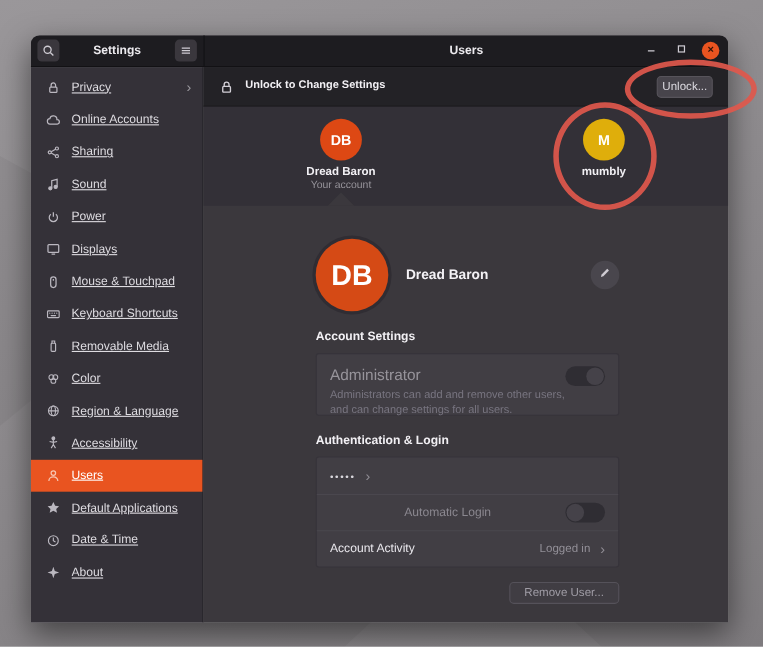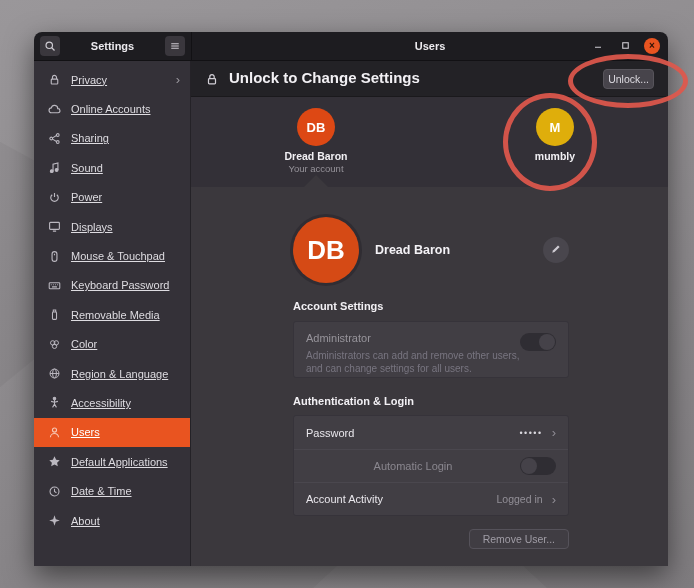--- a/index.html
+++ b/index.html
@@ -6,21 +6,21 @@
   body{width:694px;height:588px;font-family:"Liberation Sans","DejaVu Sans",sans-serif;-webkit-font-smoothing:antialiased;}
   .stage{position:relative;width:694px;height:588px;overflow:hidden;
     background:linear-gradient(160deg,#9a979a 0%,#8e8b8e 45%,#7f7c7f 100%);}
   .wp-shape1{position:absolute;left:300px;top:480px;width:260px;height:120px;background:rgba(255,255,255,.05);
     clip-path:polygon(0 100%,50% 0,100% 100%);}
   .wp-shape2{position:absolute;left:-40px;top:120px;width:220px;height:300px;background:rgba(0,0,0,.04);
     clip-path:polygon(0 0,100% 40%,0 100%);}
 
   
   .window{position:absolute;left:28px;top:32px;width:634px;height:534px;border-radius:8px 8px 0 0;
-    overflow:hidden;box-shadow:0 10px 28px rgba(0,0,0,.5);display:flex;flex-direction:column;margin-left:6px;}
+    overflow:hidden;box-shadow:0 10px 28px rgba(0,0,0,.5);display:flex;flex-direction:column;}
   .headerbar{height:28px;display:flex;flex:0 0 28px;background:#1d1c20;border-bottom:1px solid #121114;}
   .hb-side{width:157px;flex:0 0 157px;display:flex;align-items:center;border-right:1px solid #121114;}
   .hb-btn{width:20px;height:20px;border-radius:4px;background:#3a373d;display:flex;align-items:center;justify-content:center;}
   .hb-btn svg{display:block;}
   .hb-title{flex:1;text-align:center;font-size:11px;font-weight:bold;color:#eceaee;}
   .hb-main{flex:1;position:relative;display:flex;align-items:center;}
   .hb-main .hb-title{position:absolute;left:0;right:0;}
   .win-controls{position:absolute;right:8px;display:flex;align-items:center;gap:11px;}
   .wc{width:16px;height:16px;display:flex;align-items:center;justify-content:center;}
   .wc-close{border-radius:50%;background:#e95420;color:#2e1307;font-size:10px;font-weight:bold;line-height:1;}
@@ -36,21 +36,21 @@
   .sb-ic svg{display:block;}
   .sb-label{flex:1;white-space:nowrap;overflow:hidden;text-decoration:underline;}
   .sb-chev{color:#9a979e;font-size:13px;}
   .sb-item.selected{background:#e95420;color:#ffffff;}
 
   
   .main{flex:1;display:flex;flex-direction:column;background:#3b383d;min-width:0;}
   .banner{height:35px;flex:0 0 35px;background:#232226;display:flex;align-items:center;border-bottom:1px solid #1a191c;}
   .banner-ic{margin:0 10px 0 14px;display:flex;}
   .banner-text{line-height:1.25;}
-  .banner-title{font-size:15px;font-weight:bold;color:#f2f0f4;}
+  .banner-title{font-size:10px;font-weight:bold;color:#f2f0f4;}
   .banner-sub{font-size:10px;color:#aeabb3;}
   .unlock-btn{margin-left:auto;margin-right:14px;background:#47444b;border:1px solid #57545b;border-radius:4px;
     padding:3px 4px;font-size:10.5px;color:#dcdae0;cursor:pointer;}
 
   .picker{height:90px;flex:0 0 90px;background:#333037;position:relative;}
   .caret{position:absolute;left:113px;bottom:0;width:0;height:0;
     border-left:12px solid transparent;border-right:12px solid transparent;border-bottom:12px solid #3b383d;}
   .chip{position:absolute;top:11px;width:84px;text-align:center;cursor:pointer;}
   .chip-db{left:83px;}
   .chip-m{left:322px;}
@@ -65,21 +65,21 @@
   .col{position:absolute;left:102px;top:0;width:276px;}
   .profile-row{margin-top:30px;display:flex;align-items:center;}
   .big-avatar{width:66px;height:66px;border-radius:50%;background:#d54a15;box-shadow:0 0 0 3px #302d33;
     display:flex;align-items:center;justify-content:center;color:#fff;font-weight:bold;font-size:26px;flex:0 0 66px;}
   .profile-name{margin-left:16px;font-size:12.5px;font-weight:bold;color:#f4f2f6;flex:1;}
   .edit-btn{width:26px;height:26px;border-radius:50%;background:#49464d;display:flex;align-items:center;justify-content:center;cursor:pointer;flex:0 0 26px;}
 
   .sec-head{margin-top:17px;font-size:11px;font-weight:bold;color:#f2f0f4;}
   .card{margin-top:9px;background:#413e44;border:1px solid #36333a;border-radius:3px;box-sizing:border-box;}
   .card-admin{height:57px;position:relative;padding:10px 12px;}
-  .admin-label{font-size:11px;color:#97949b;}
+  .admin-label{font-size:14px;color:#97949b;}
   .admin-desc{margin-top:5px;font-size:10px;line-height:13px;color:#787580;width:215px;}
   .toggle{width:36px;height:18px;border-radius:10px;position:relative;flex:0 0 36px;}
   .toggle .knob{width:16px;height:16px;border-radius:50%;position:absolute;top:1px;}
   .tg-dim{background:#2f2d33;}
   .tg-dim .knob{background:#454249;}
   .tg-on .knob{right:1px;}
   .tg-off .knob{left:1px;}
   .admin-toggle{position:absolute;right:12px;top:11px;}
 
   .card-auth{margin-top:8px;}
@@ -216,21 +216,21 @@
             </span>
           <span class="sb-label">Mouse &amp; Touchpad</span>
         </div>
         <div class="sb-item">
           <span class="sb-ic">
               <svg width="13" height="13" viewBox="0 0 16 16" fill="none" stroke="#bbb8c0" stroke-width="1.3" stroke-linecap="round">
                 <rect x="1.5" y="4.5" width="13" height="7.5" rx="1"></rect>
                 <path d="M4 7h.01M6.6 7h.01M9.2 7h.01M11.8 7h.01M5.5 9.7h5"></path>
               </svg>
             </span>
-          <span class="sb-label">Keyboard Password</span>
+          <span class="sb-label">Keyboard Shortcuts</span>
         </div>
         <div class="sb-item">
           <span class="sb-ic">
               <svg width="13" height="13" viewBox="0 0 16 16" fill="none" stroke="#bbb8c0" stroke-width="1.3">
                 <rect x="5.5" y="5" width="5" height="9" rx="1"></rect>
                 <path d="M6.5 5V2.5h3V5"></path>
               </svg>
             </span>
           <span class="sb-label">Removable Media</span>
         </div>
@@ -352,21 +352,20 @@
               <div class="admin-label">Administrator</div>
               <div class="toggle tg-dim tg-on admin-toggle">
                   <div class="knob"></div>
                 </div>
               <div class="admin-desc">Administrators can add and remove other users, and can change settings for all users.</div>
             </div>
 
             <div class="sec-head">Authentication &amp; Login</div>
             <div class="card card-auth">
               <div class="auth-row">
-                <span class="row-label">Password</span>
                 <span class="row-value row-dots">•••••</span>
                 <span class="row-chev">›</span>
               </div>
               <div class="auth-row">
                 <span class="row-label dim">Automatic Login</span>
                 <div class="toggle tg-dim tg-off">
                     <div class="knob"></div>
                   </div>
               </div>
               <div class="auth-row">

